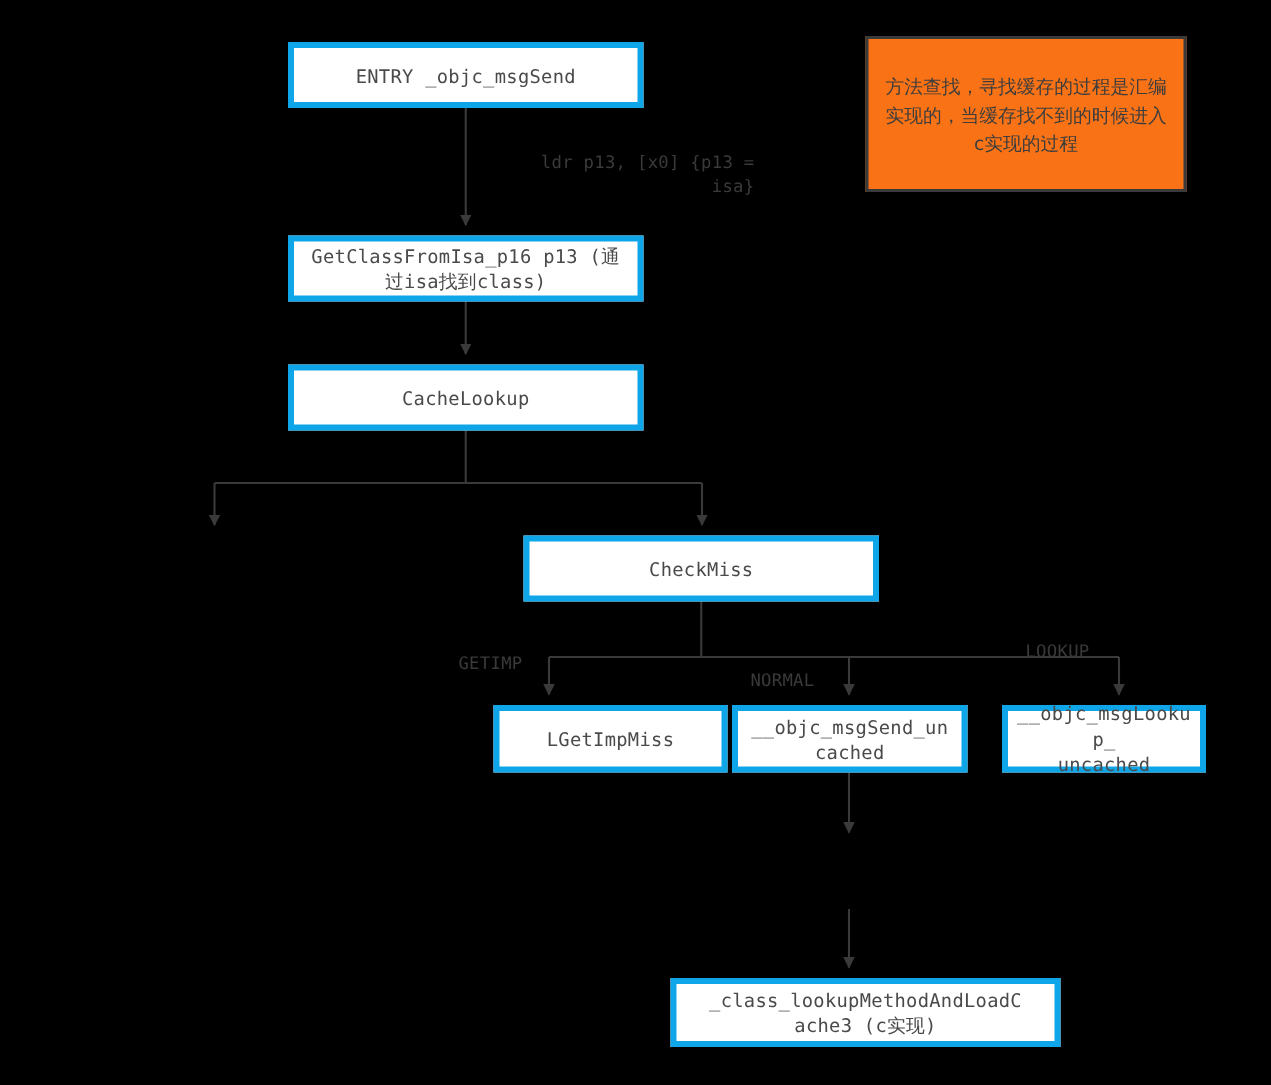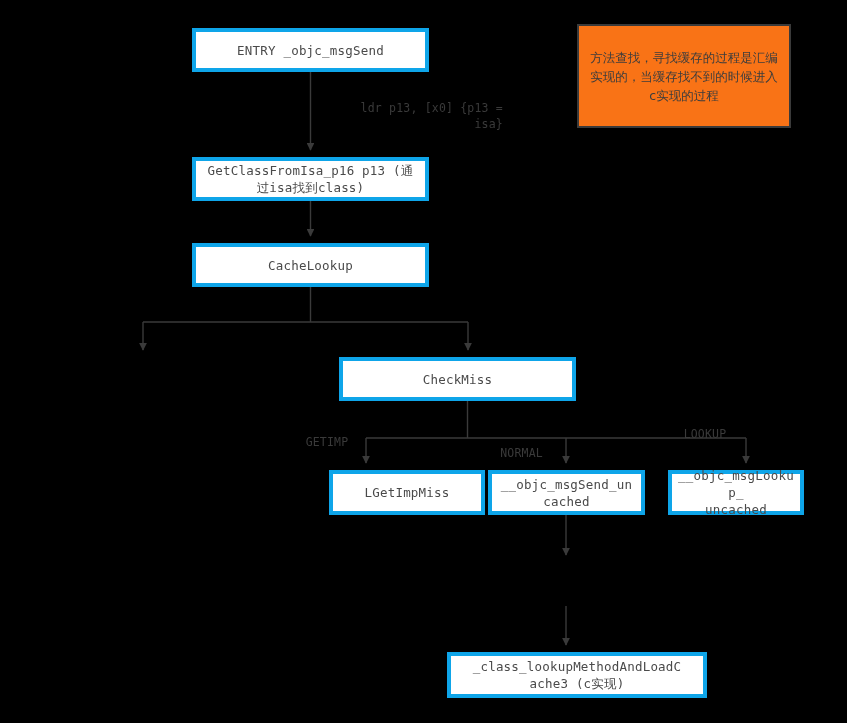--- a/index.html
+++ b/index.html
@@ -118,21 +118,21 @@
   <div class="node" style="left:192px; top:157px; width:237px; height:44px;">
     <span class="nlabel">GetClassFromIsa_p16 p13 (通
 过isa找到class)</span>
   </div>
 
   <div class="node" style="left:192px; top:243px; width:237px; height:44px;">
     <span class="nlabel">CacheLookup</span>
   </div>
 
 
-  <div class="node" style="left:339px; top:357px; width:237px; height:44px;">
+  <div class="node" style="left:349px; top:357px; width:237px; height:44px;">
     <span class="nlabel">CheckMiss</span>
   </div>
 
   <div class="node" style="left:289px; top:470px; width:156px; height:45px;margin-left:40px;">
     <span class="nlabel">LGetImpMiss</span>
   </div>
 
   <div class="node" style="left:488px; top:470px; width:157px; height:45px;">
     <span class="nlabel">__objc_msgSend_un
 cached</span>

